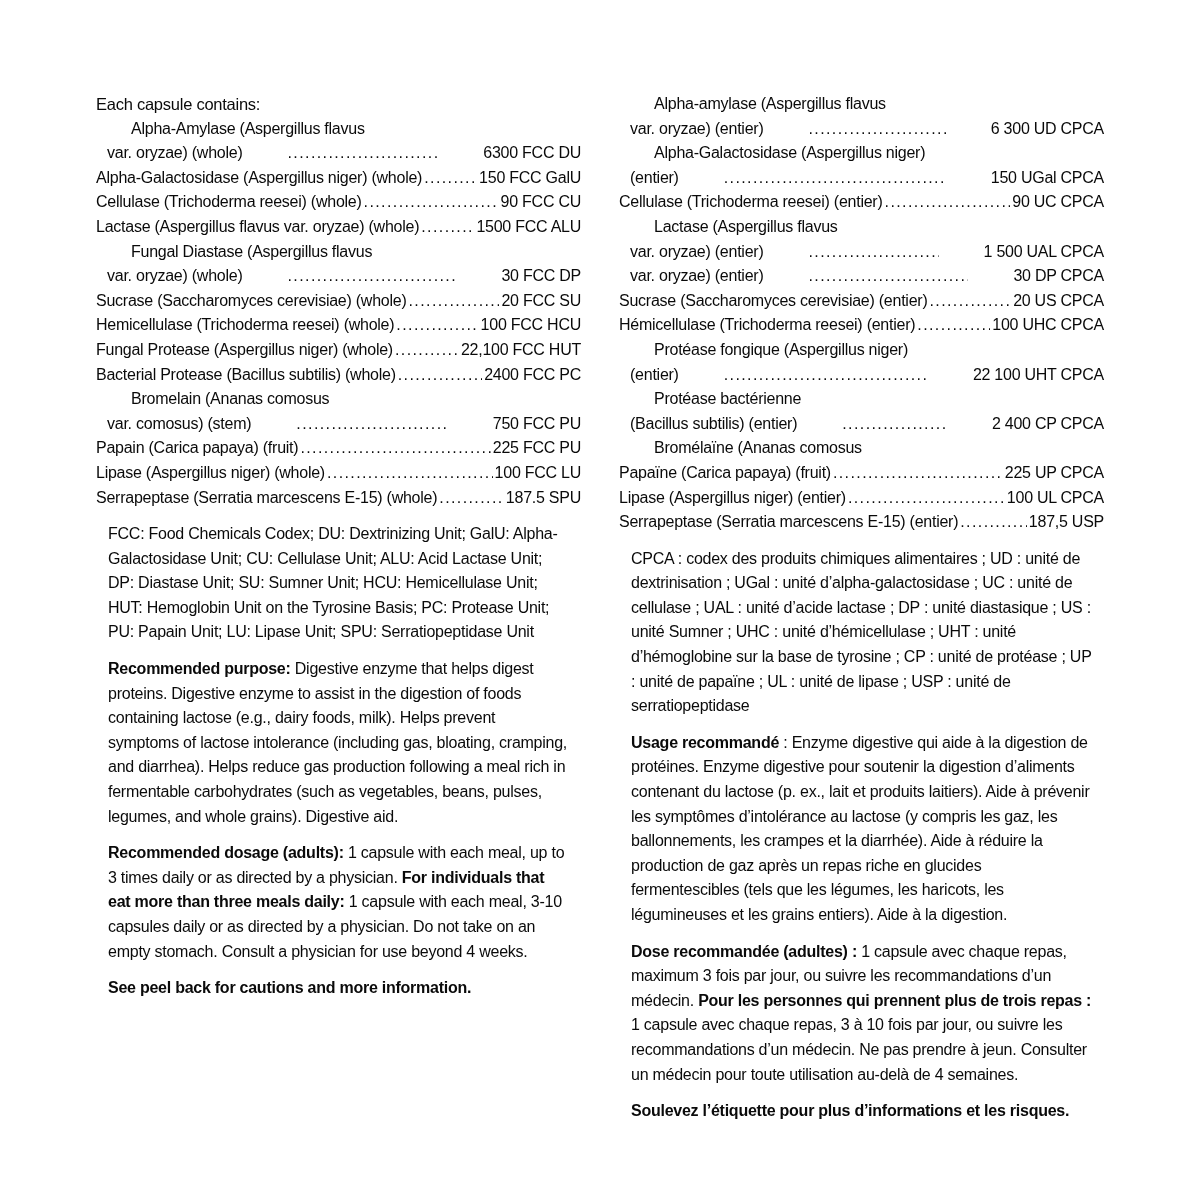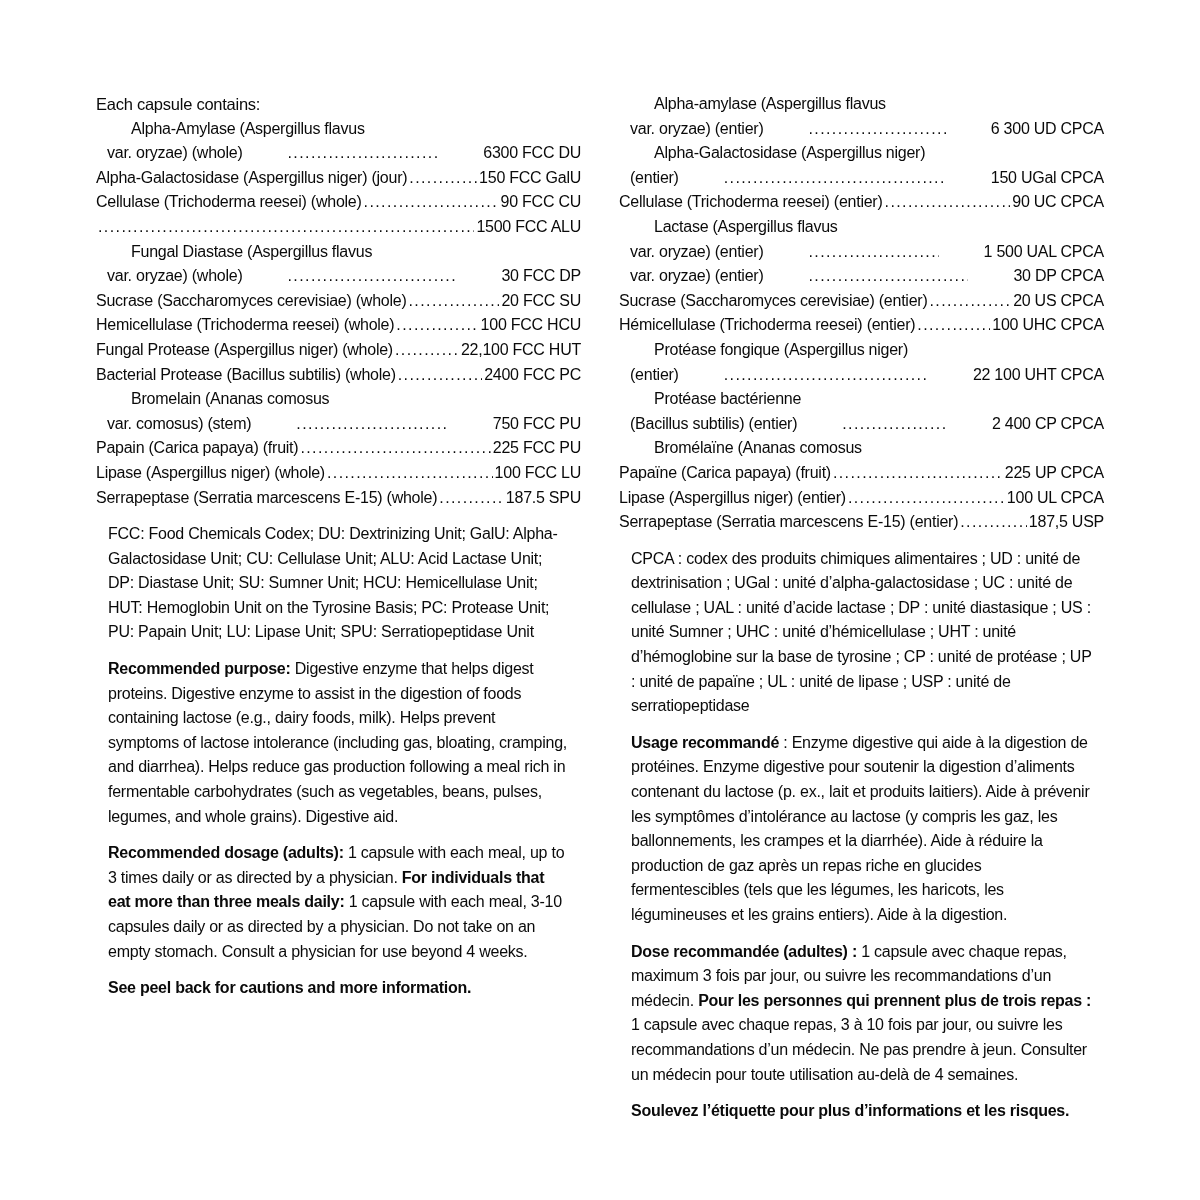--- a/index.html
+++ b/index.html
@@ -53,30 +53,31 @@
   <div class="col">
     <p class="heading">Each capsule contains:</p>
     <div>
         <div class="ing-pre">Alpha-Amylase (Aspergillus flavus</div>
         <div class="ing-row indent">
           <span class="ing-name">var. oryzae) (whole)</span>
           <span class="dots"></span>
           <span class="ing-value">6300 FCC DU</span>
         </div>
         <div class="ing-row">
-          <span class="ing-name">Alpha-Galactosidase (Aspergillus niger) (jour)</span>
+          <span class="ing-name">Alpha-Galactosidase (Aspergillus niger) (whole)</span>
           <span class="dots"></span>
           <span class="ing-value">150 FCC GalU</span>
         </div>
         <div class="ing-row">
           <span class="ing-name">Cellulase (Trichoderma reesei) (whole)</span>
           <span class="dots"></span>
           <span class="ing-value">90 FCC CU</span>
         </div>
         <div class="ing-row">
+          <span class="ing-name">Lactase (Aspergillus flavus var. oryzae) (whole)</span>
           <span class="dots"></span>
           <span class="ing-value">1500 FCC ALU</span>
         </div>
         <div class="ing-pre">Fungal Diastase (Aspergillus flavus</div>
         <div class="ing-row indent">
           <span class="ing-name">var. oryzae) (whole)</span>
           <span class="dots"></span>
           <span class="ing-value">30 FCC DP</span>
         </div>
         <div class="ing-row">

